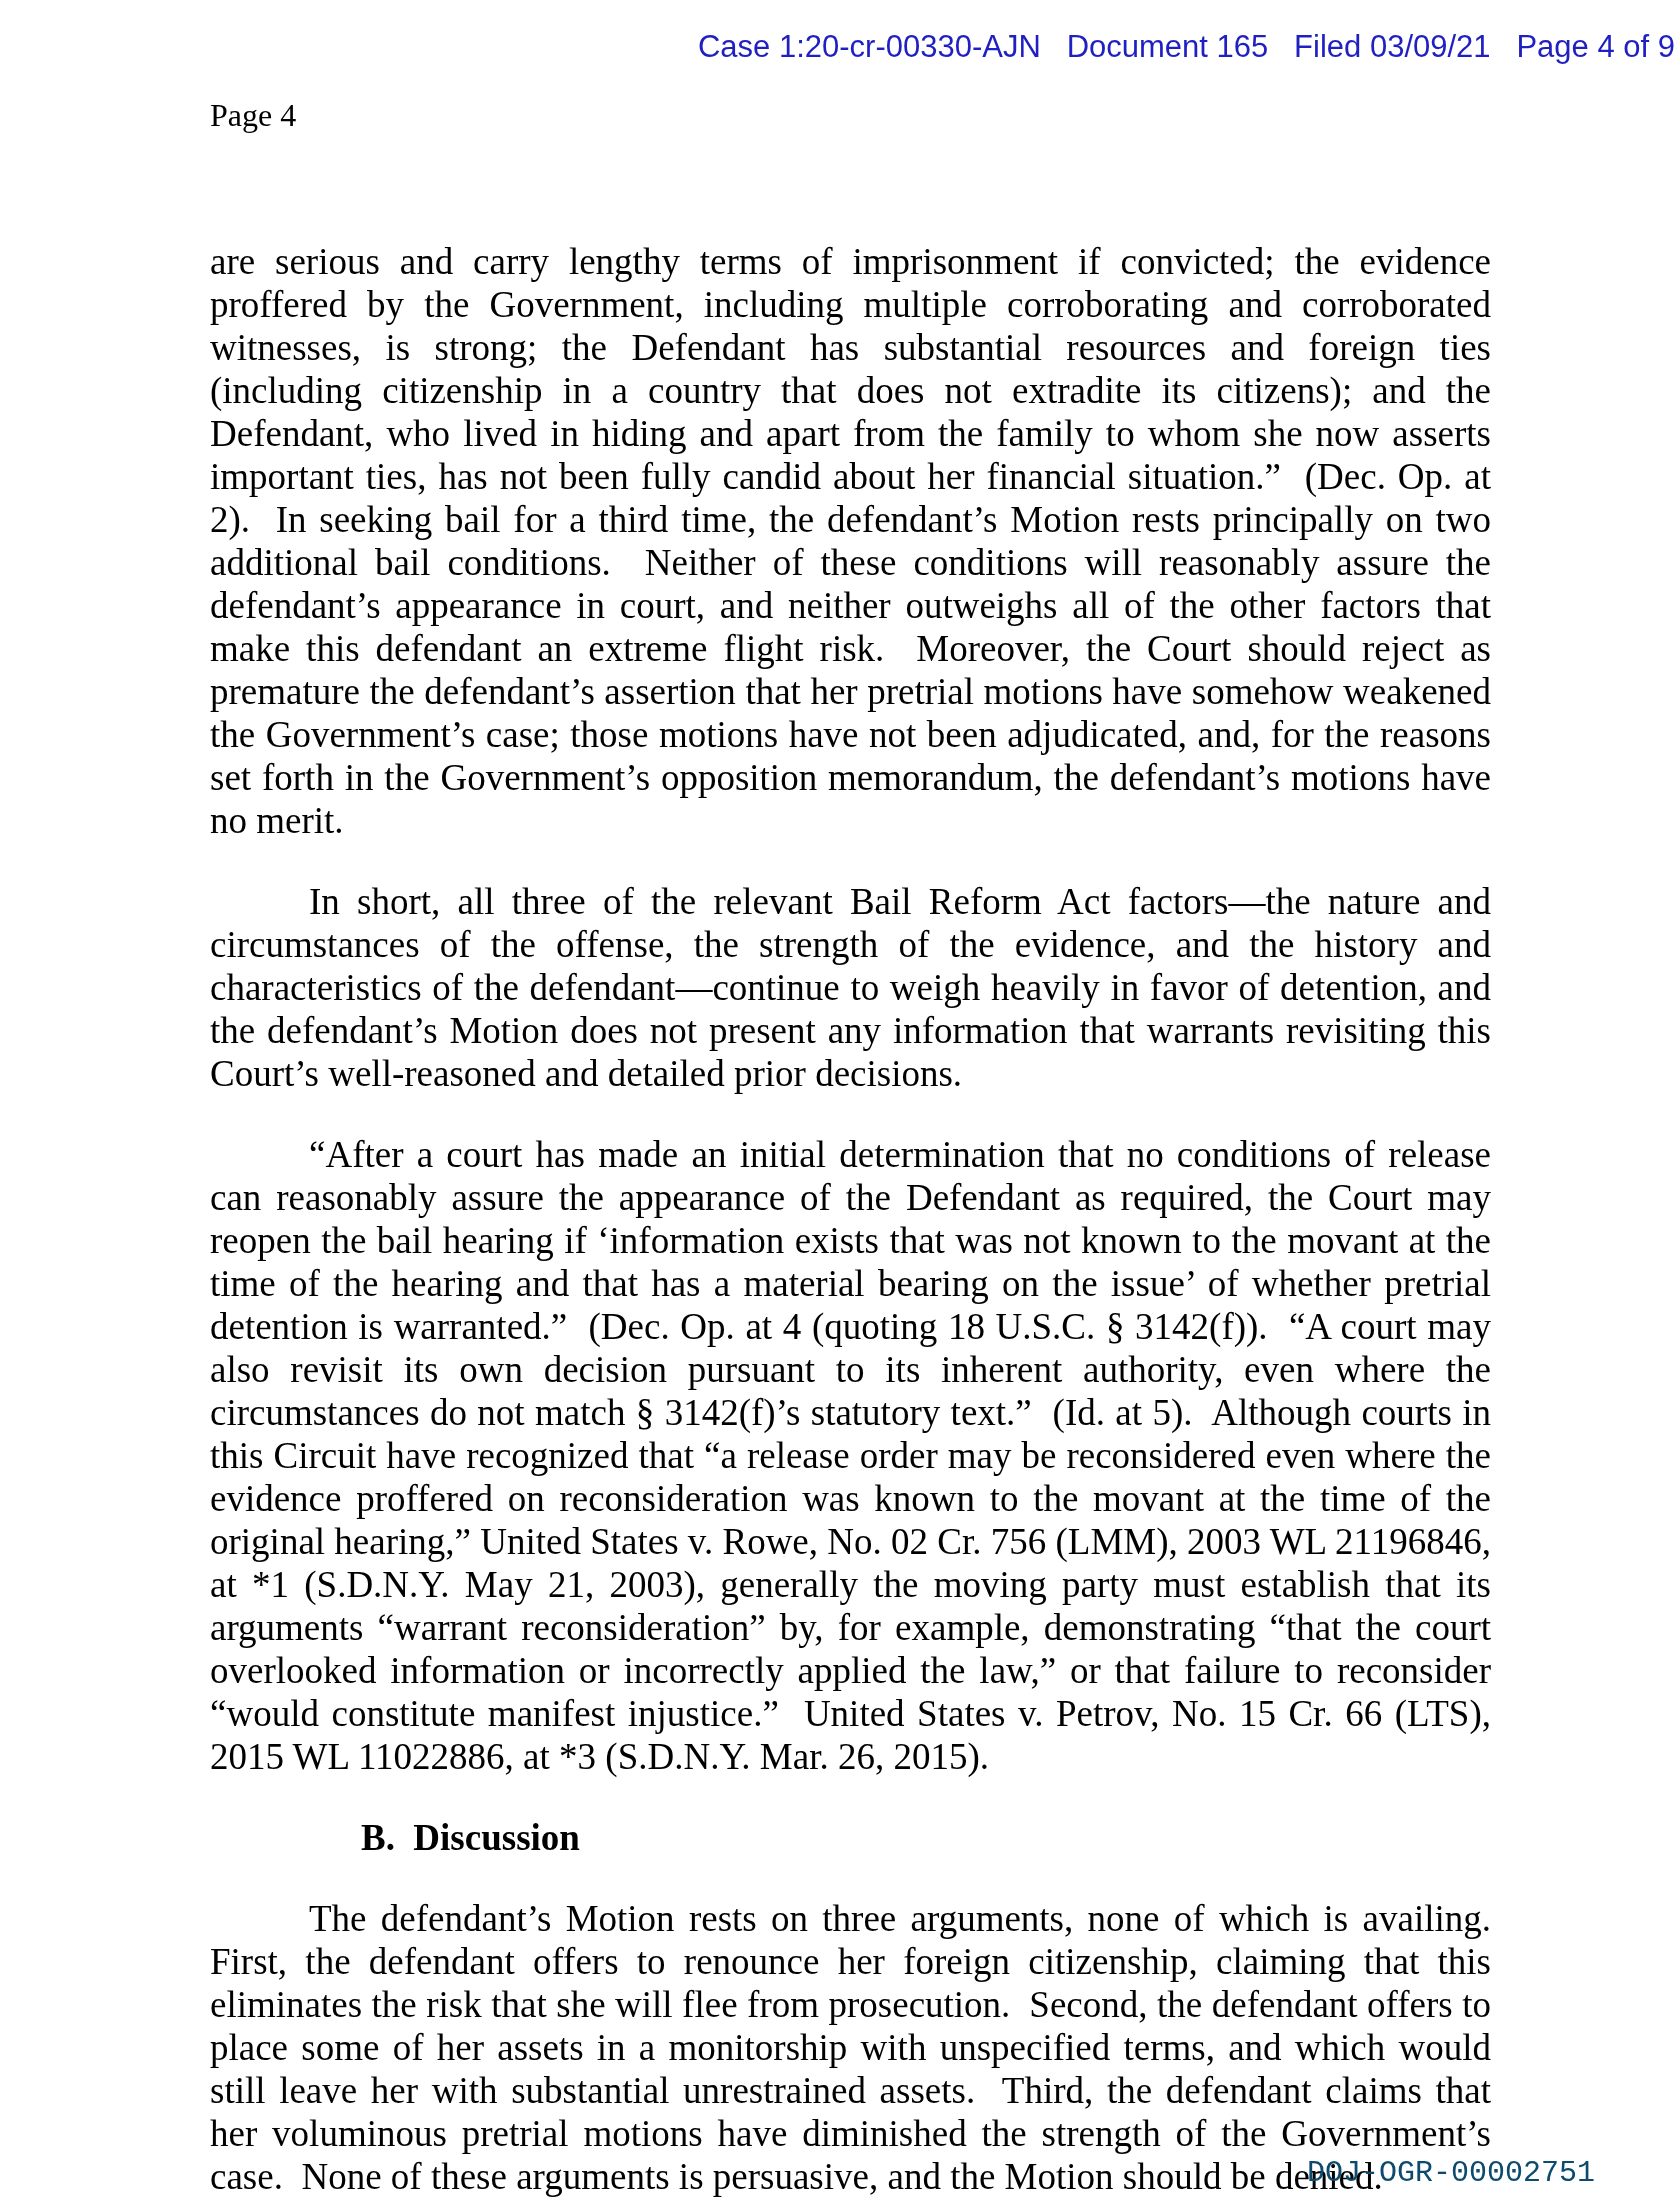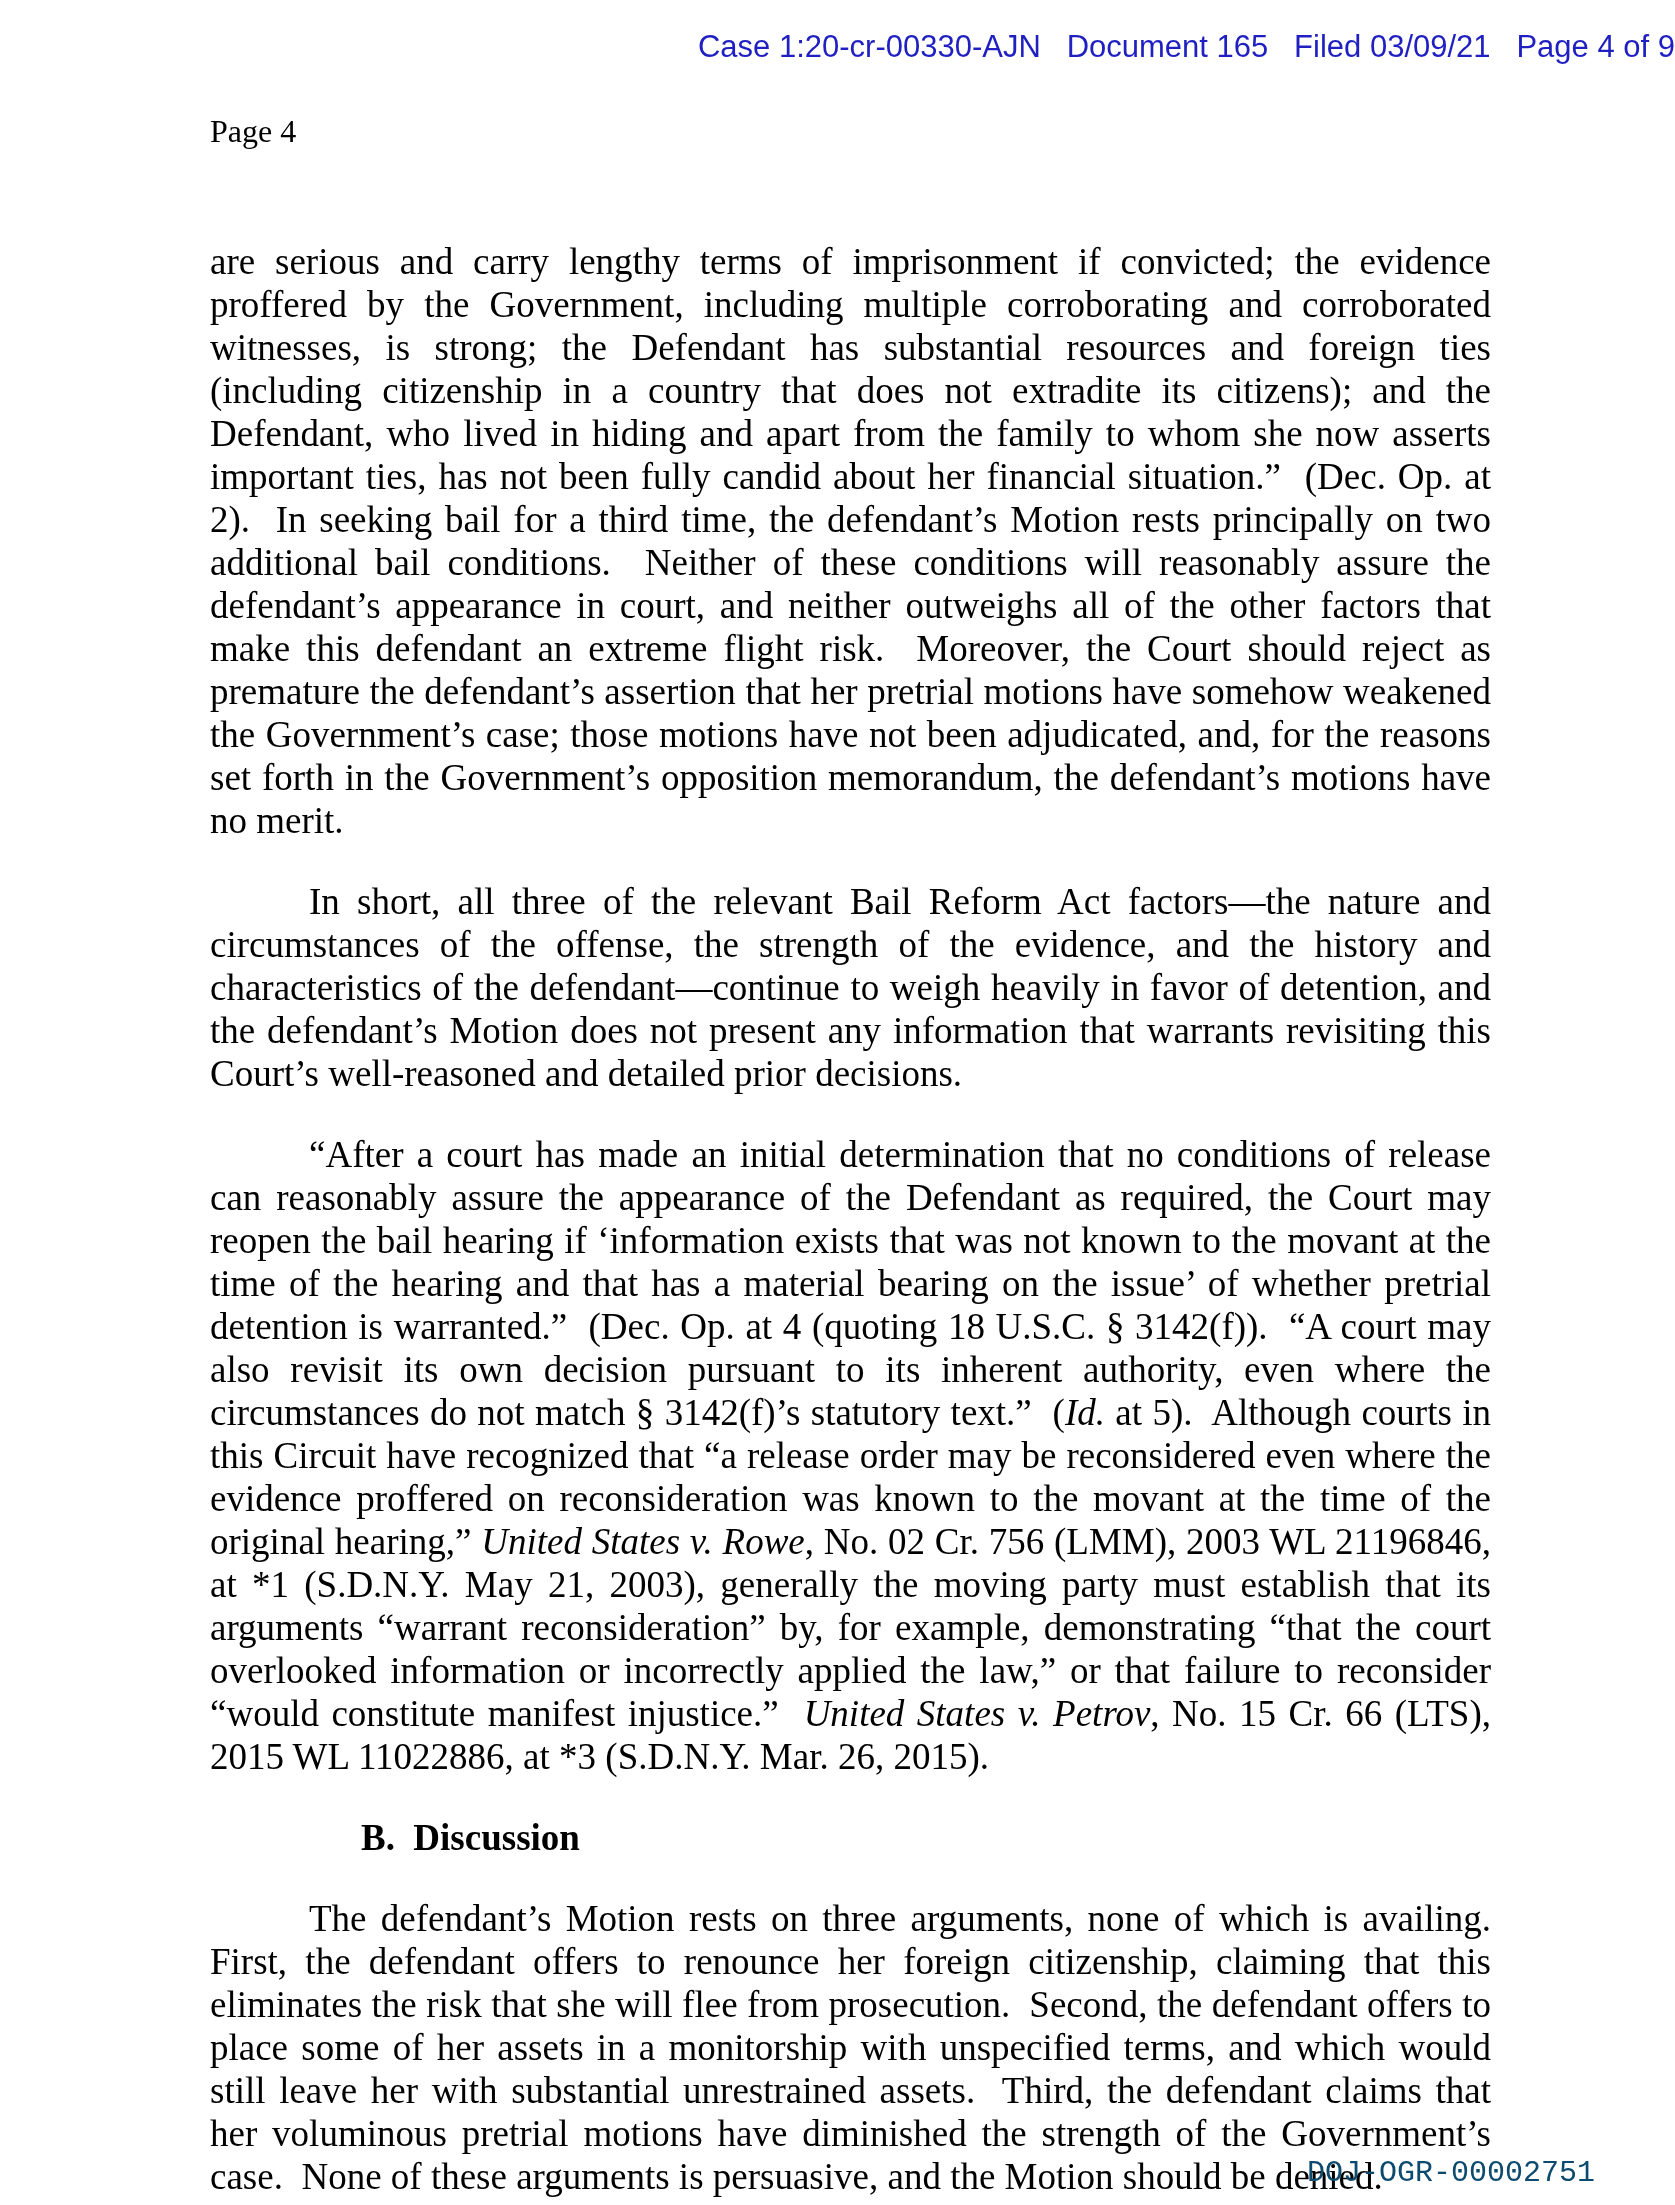--- a/index.html
+++ b/index.html
@@ -27,21 +27,20 @@
     color: #1f1fc2;
     white-space: pre;
     letter-spacing: 0px;
   }
   .page-label {
     position: absolute;
     top: 97px;
     left: 210px;
     font-size: 32px;
     white-space: pre;
-    margin-top: 16px;
   }
   .body-block {
     position: absolute;
     top: 240px;
     left: 210px;
     width: 1281px;
     font-size: 37px;
     line-height: 43px;
   }
   .para {
@@ -57,21 +56,20 @@
   }
   .heading {
     margin: 38px 0 0 151px;
     font-weight: bold;
     white-space: pre;
   }
   .h-label {
     margin-right: 18.4px;
   }
   .it {
-    font-style: italic;
     margin-top: 32px;
   }
   .footer-stamp {
     position: absolute;
     top: 2156px;
     right: 80px;
     font-family: "Liberation Mono", "DejaVu Sans Mono", monospace;
     font-size: 30px;
     color: #0c4a6e;
     white-space: pre;

